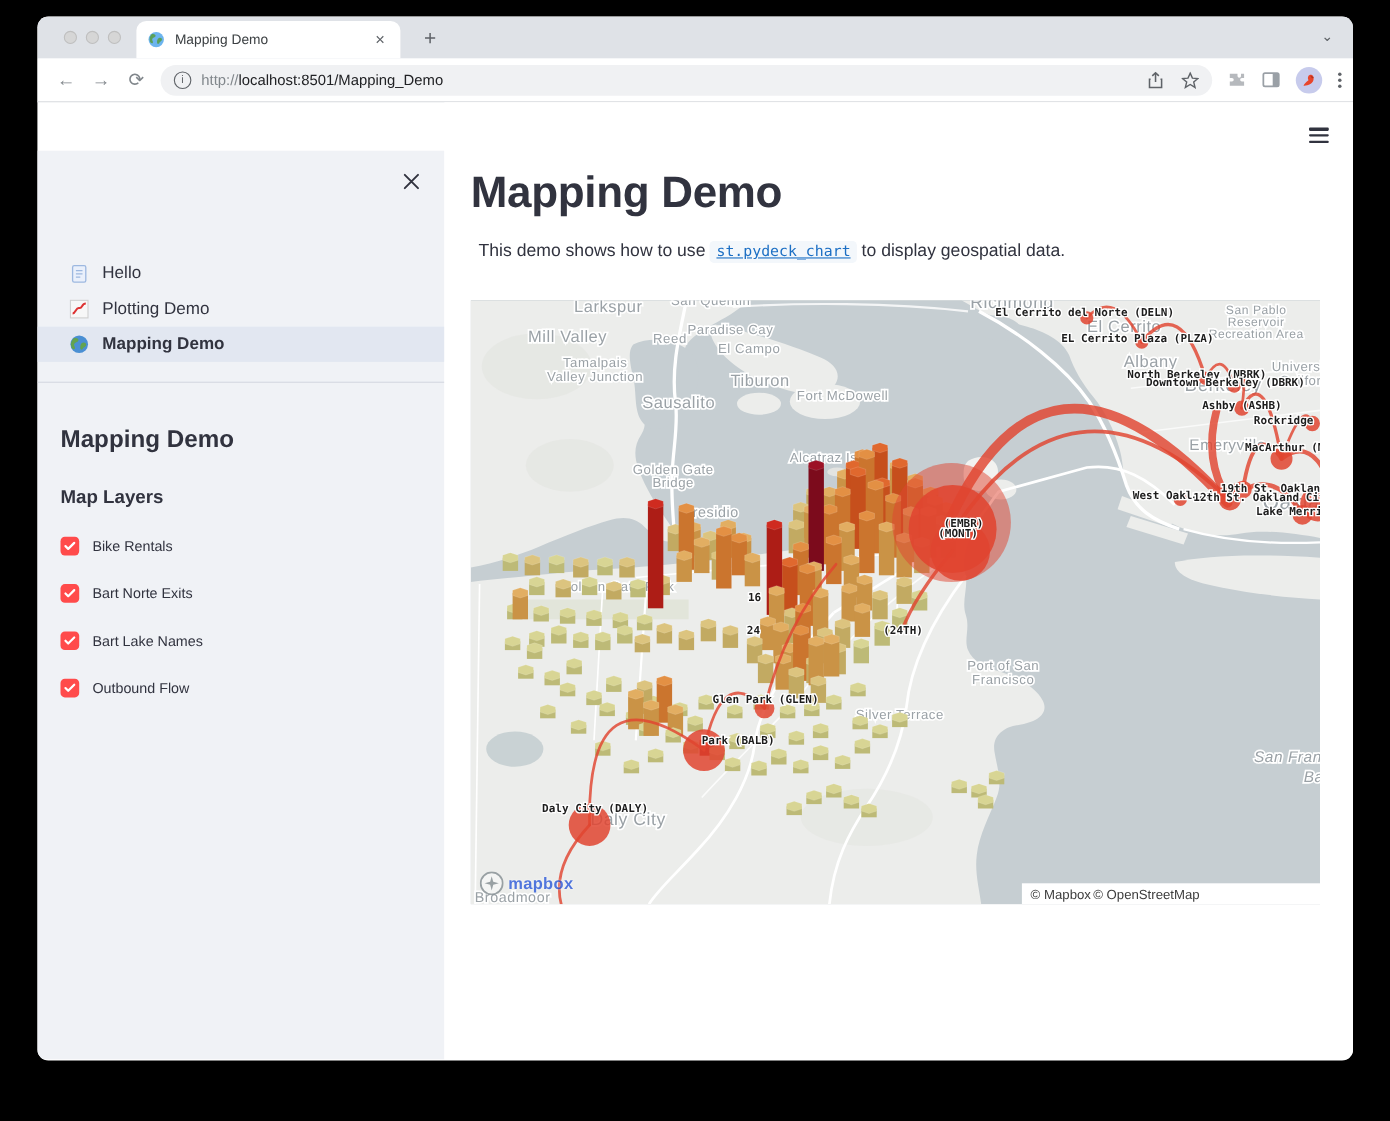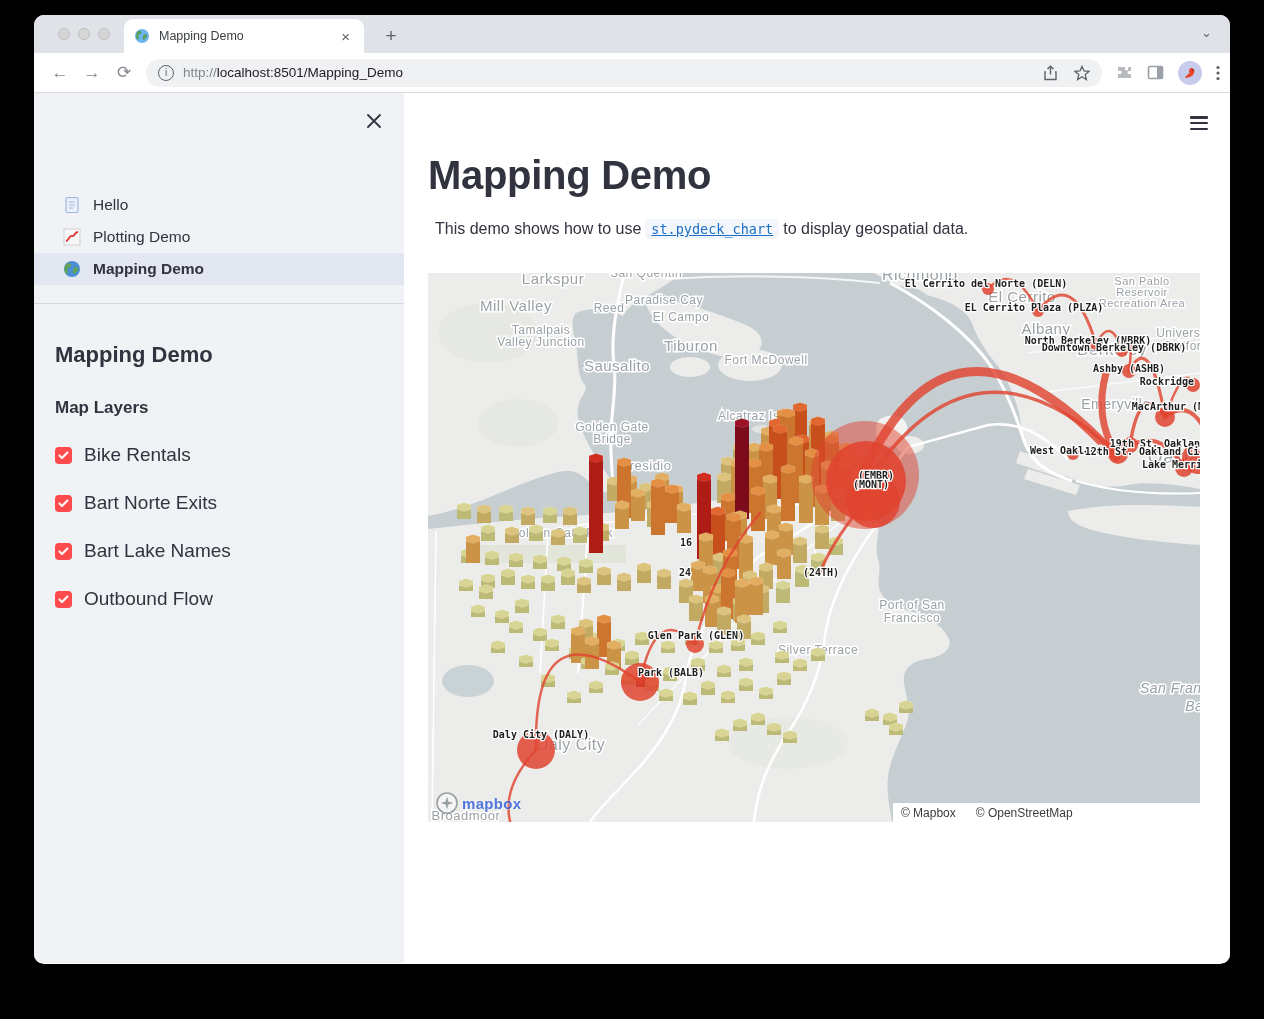--- a/index.html
+++ b/index.html
@@ -18,41 +18,41 @@
   .toolbar{height:40px;background:#fff;display:flex;align-items:center;padding:0 10px;border-bottom:1px solid #dadce0;box-sizing:border-box;}
   .nav-ic{width:28px;height:28px;display:flex;align-items:center;justify-content:center;color:#80868b;font-size:17px;margin:0 2px;border-radius:50%;}
   .omnibox{flex:1;height:28px;background:#f0f1f3;border-radius:14px;display:flex;align-items:center;padding:0 12px;margin:0 6px;font-size:13.5px;color:#202124;}
   .omnibox .scheme{color:#80868b;}
   .omni-info{color:#5f6368;margin-right:9px;font-size:13px;border:1.4px solid #5f6368;border-radius:50%;width:14px;height:14px;line-height:13px;text-align:center;font-size:10px;flex:none;}
   .omni-sp{flex:1;}
   .right-ics{display:flex;align-items:center;gap:14px;margin-left:8px;}
   .avatar{width:24px;height:24px;border-radius:50%;background:#c7cbec;display:flex;align-items:center;justify-content:center;}
   
   .app{display:flex;height:870px;}
-  .sidebar{width:370px;background:#f0f2f6;position:relative;flex:none;}
+  .sidebar{width:370px;background:#f0f2f6;position:relative;flex:none;margin-top:44px;}
   .sb-close{position:absolute;top:18px;right:20px;width:20px;height:20px;color:#31333f;}
   .sb-nav{margin-top:96px;}
   .sb-item{display:flex;align-items:center;gap:12px;padding:7px 0 7px 29px;font-size:15.5px;color:#31333f;}
   .sb-item.active{background:#e2e7f1;font-weight:700;}
   .sb-item .nicon{width:18px;height:18px;flex:none;display:flex;}
   .sb-divider{border:none;border-top:1px solid #d5d8e0;margin:18px 0 0 0;}
   .sb-h1{font-size:22px;font-weight:700;color:#31333f;margin:38px 0 0 21px;}
   .sb-h2{font-size:17px;font-weight:700;color:#31333f;margin:30px 0 0 21px;}
-  .cb-row{display:flex;align-items:center;gap:12px;margin:26px 0 0 21px;font-size:19px;color:#31333f;}
+  .cb-row{display:flex;align-items:center;gap:12px;margin:26px 0 0 21px;font-size:13px;color:#31333f;}
   .cb-box{width:17px;height:17px;border-radius:4px;background:#ff4b4b;display:flex;align-items:center;justify-content:center;flex:none;}
   
   .main{flex:1;background:#fff;position:relative;overflow:hidden;}
   .hamburger{position:absolute;top:20px;right:22px;width:18px;}
   .hamburger div{height:2.2px;background:#31333f;margin:3.4px 0;border-radius:1px;}
   .m-title{font-size:40px;font-weight:700;color:#31333f;margin:60px 0 0 24px;letter-spacing:-.3px;}
   .m-intro{font-size:16px;color:#31333f;margin:22px 0 0 31px;}
   .code-link{font-family:"DejaVu Sans Mono",monospace;font-size:13.5px;color:#1c6fc4;background:#f3f7fb;border-radius:4px;padding:2px 6px;text-decoration:underline;margin:0 4px;}
   .map-wrap{position:absolute;left:24px;top:180px;width:772px;height:549px;overflow:hidden;background:#c6ced2;}
   .map-wrap svg{display:block;}
-  .map-attrib{position:absolute;right:0;bottom:0;height:19px;background:#fff;display:flex;align-items:center;font-size:12px;color:#3c3c3c;padding:0 8px;gap:20px;}
+  .map-attrib{position:absolute;right:0;bottom:0;height:19px;background:#fff;display:flex;align-items:center;font-size:12px;color:#3c3c3c;padding:0 8px;gap:2px;}
   .map-attrib .imp{font-weight:700;color:#737373;margin-top:36px;}
   .mapbox-logo{position:absolute;left:8px;bottom:8px;display:flex;align-items:center;gap:4px;opacity:.75;}
   .mapbox-word{font-size:15px;font-weight:700;color:#1d4ed8;letter-spacing:.3px;text-shadow:0 0 2px #fff;}
 </style>
 </head>
 <body>
 
 <div class="window">
 
   <div class="tabstrip">

